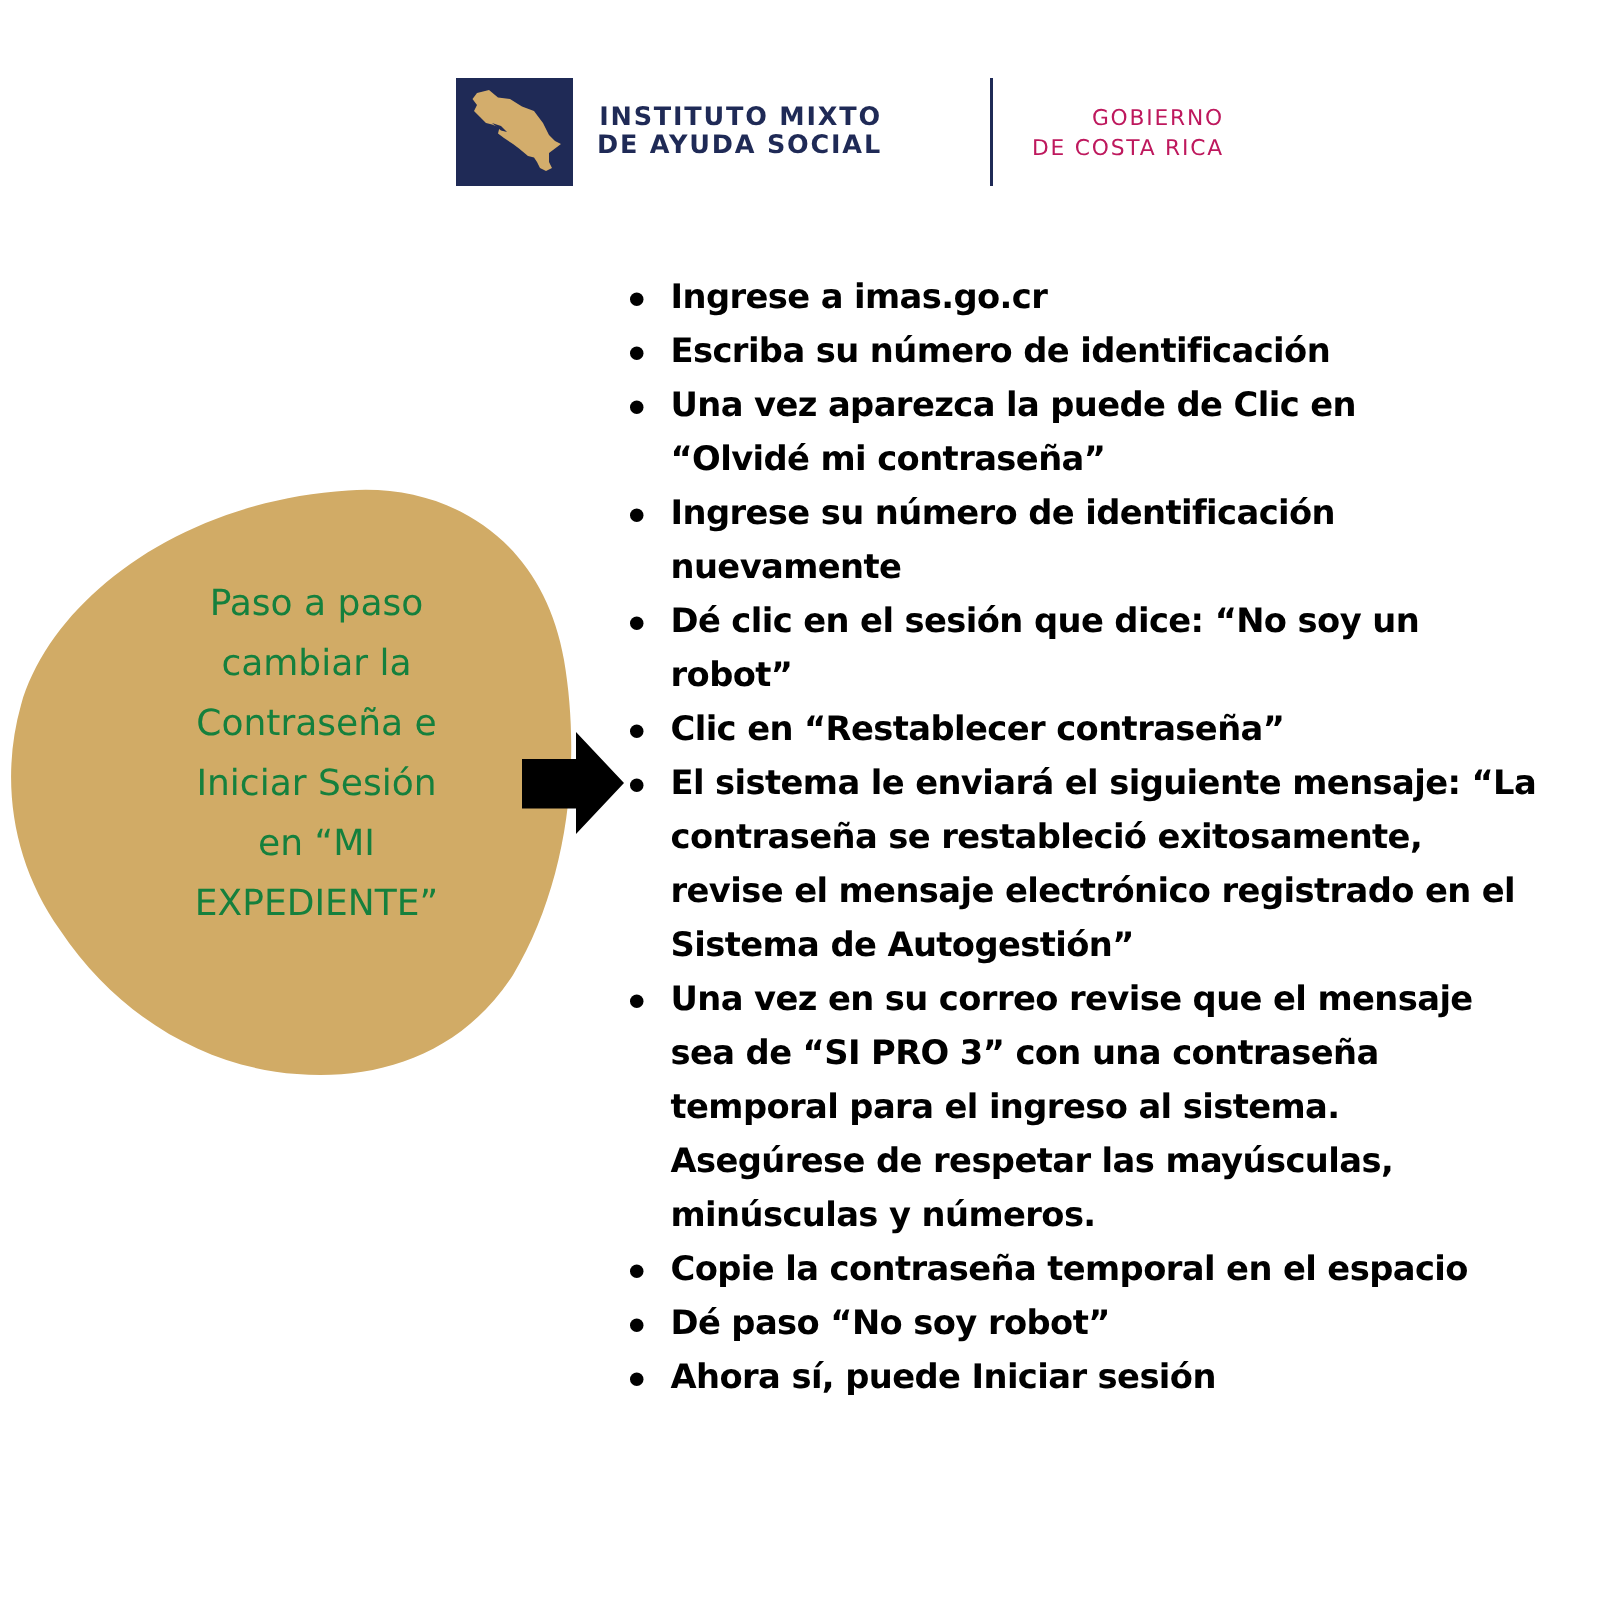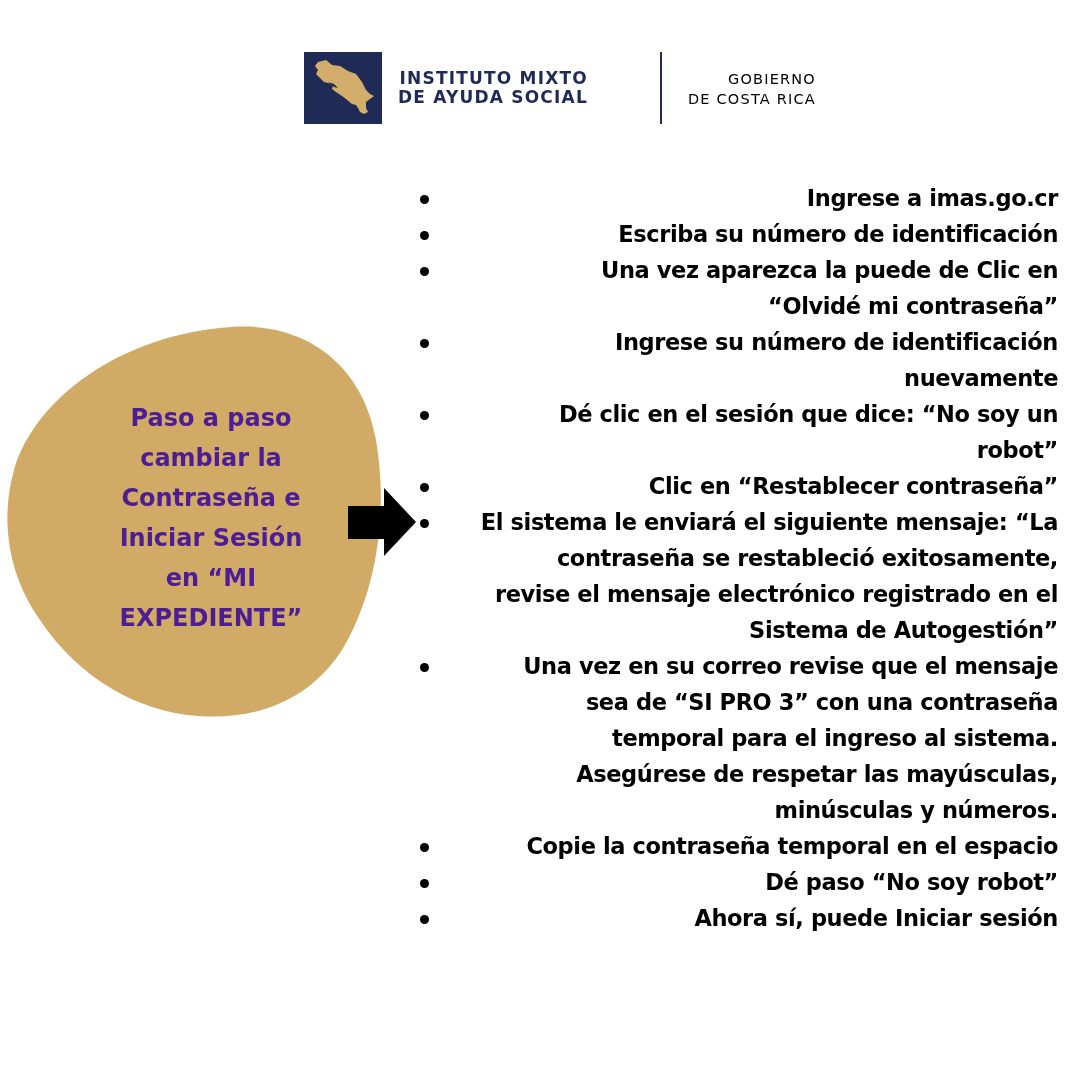--- a/index.html
+++ b/index.html
@@ -12,38 +12,38 @@
     position: absolute; left: 0; top: 0; width: 78px; height: 72px; background: #1f2a56;
   }
   .logo-box svg { position: absolute; left: 0; top: 0; }
   .org-name {
     position: absolute; left: 94px; top: 17px; color: #1f2a56;
     font-family: "DejaVu Sans", sans-serif; font-weight: bold; font-size: 17px;
     letter-spacing: 1.2px; line-height: 19px; white-space: nowrap;
   }
   .divider { position: absolute; left: 356px; top: 0; width: 2px; height: 72px; background: #1f2a56; }
   .gov-name {
-    position: absolute; left: 384px; top: 17px; color: #000000;
+    position: absolute; left: 384px; top: 17px; color: #be185d;
     font-family: "DejaVu Sans", sans-serif; font-size: 14.5px;
     letter-spacing: 1.2px; line-height: 20px; white-space: nowrap;
   }
   .blob { position: absolute; left: 0; top: 320px; }
   .blob-title {
-    position: absolute; left: 96px; top: 398px; width: 230px; text-align: center;
-    font-family: "DejaVu Sans", sans-serif; font-weight: bold; font-size: 24px;
-    line-height: 40px; color: #4c1d95;
+    position: absolute; left: 96px; top: 382px; width: 230px; text-align: center;
+    font-family: "DejaVu Sans", sans-serif; font-weight: normal; font-size: 24px;
+    line-height: 40px; color: #15803d;
   }
   .blob-title span { display: block; white-space: nowrap; }
   .arrow { position: absolute; left: 346px; top: 486px; }
   .steps {
     position: absolute; left: 418px; top: 180px; width: 640px; margin: 0; padding: 0; list-style: none;
     font-family: "DejaVu Sans", sans-serif; font-weight: bold; font-size: 22.5px; line-height: 36px;
     color: #000; letter-spacing: -0.4px;
   }
-  .steps li { position: relative; padding-left: 29px; text-align: right; }
+  .steps li { position: relative; padding-left: 29px; }
   .steps li .bullet {
     position: absolute; left: 2px; top: 15px; width: 9px; height: 9px; border-radius: 50%; background: #000;
   }
   .steps li .line { display: block; white-space: nowrap; }
 </style>
 </head>
 <body>
 
 <div class="header">
   <div class="logo-box">

